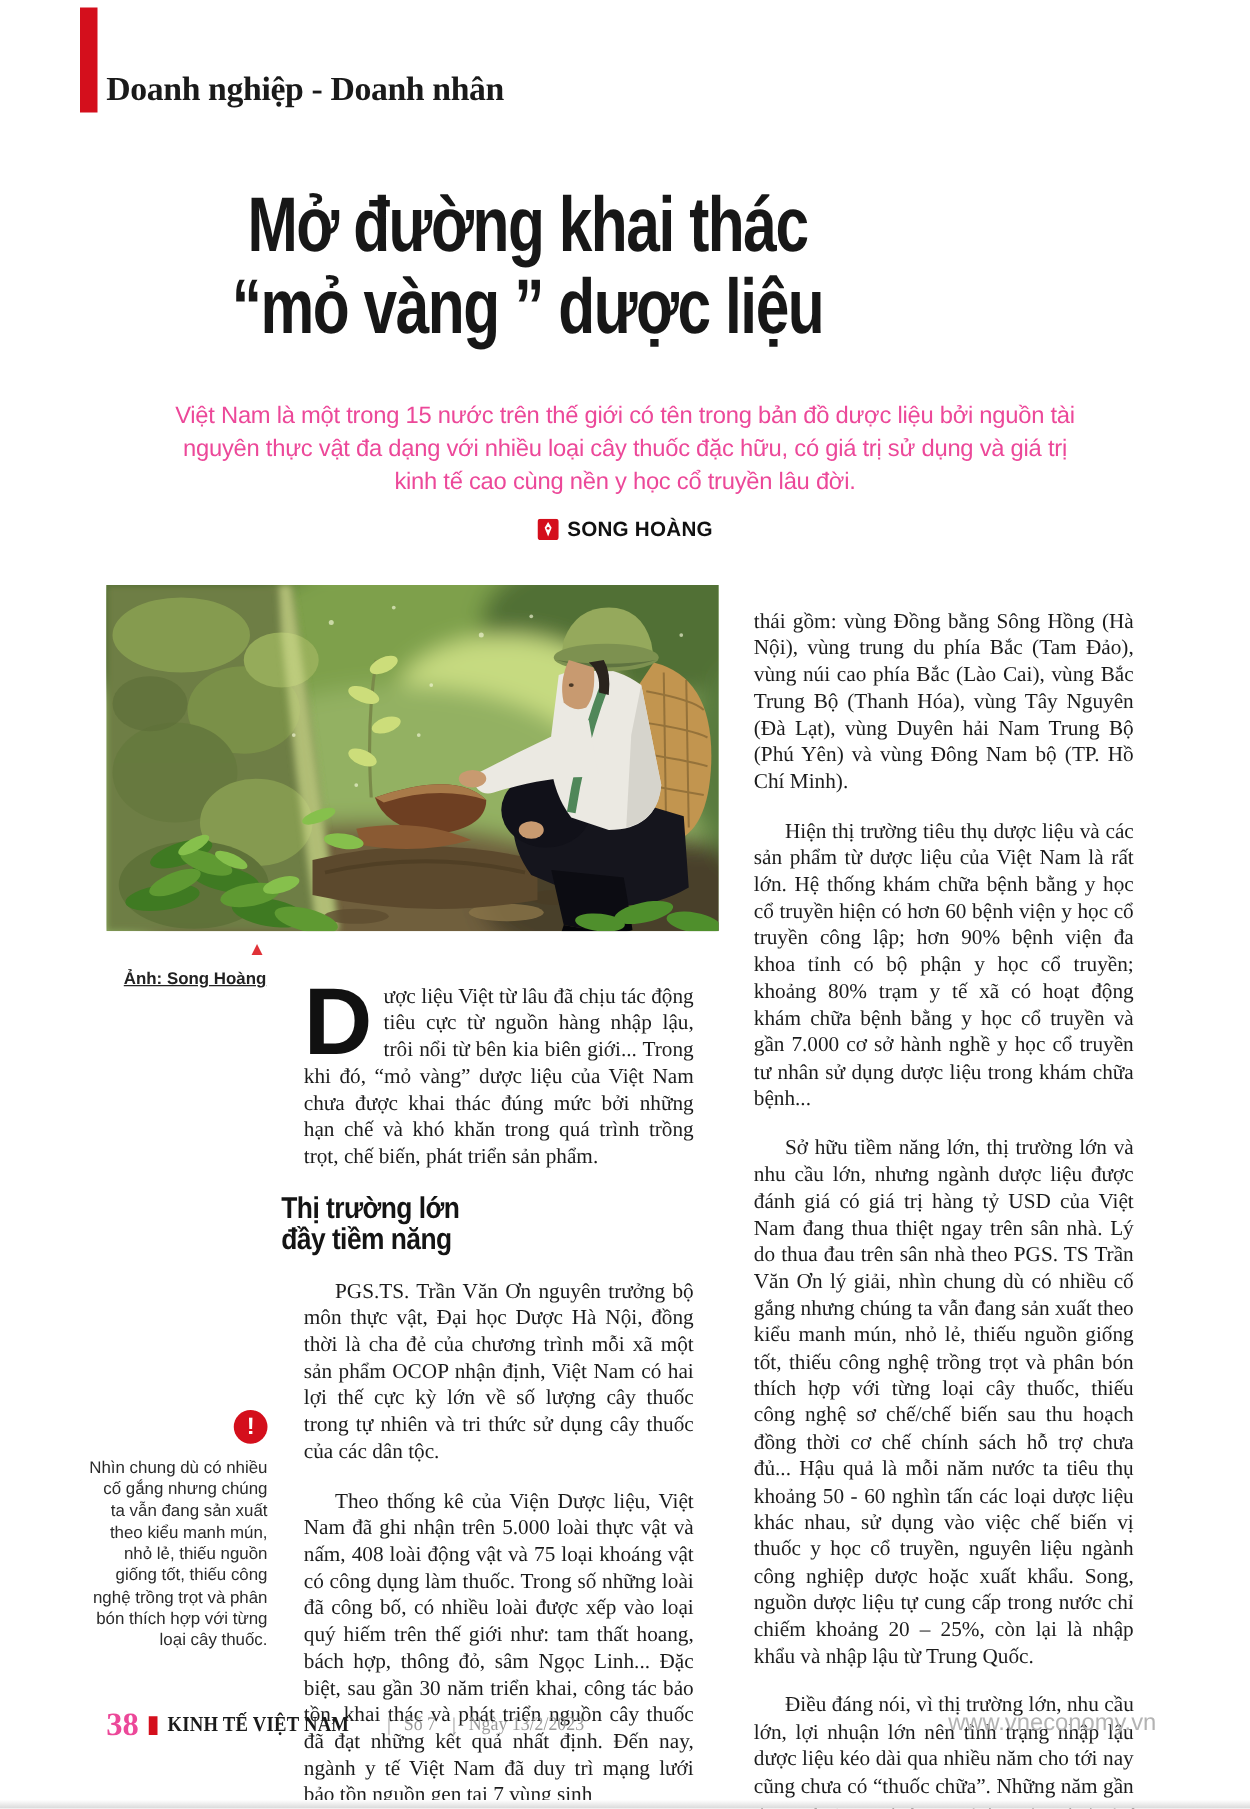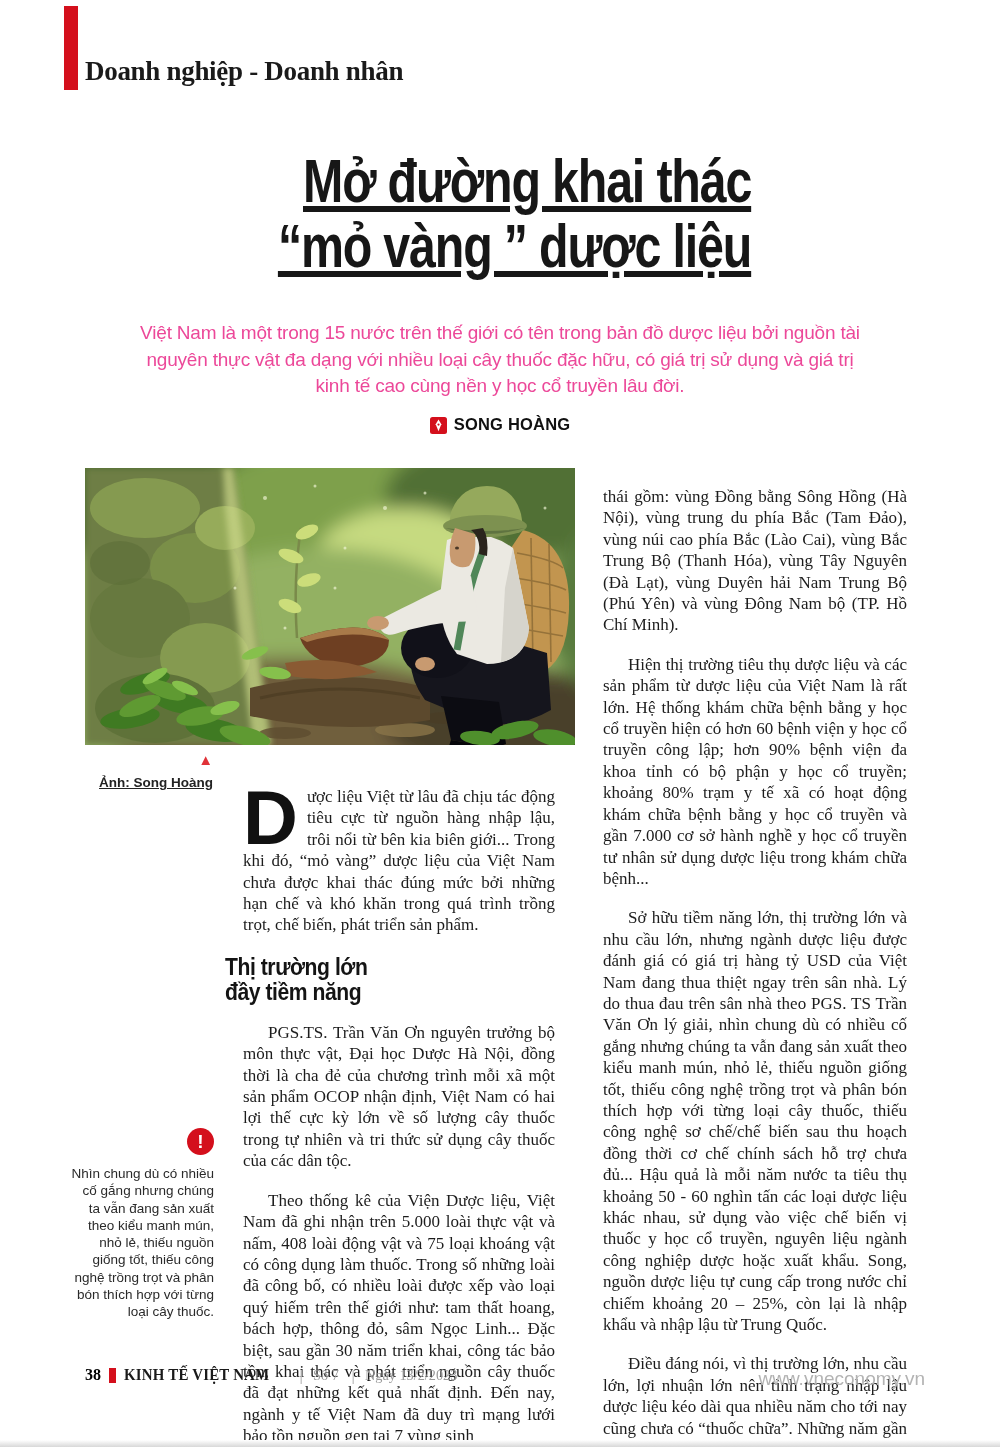--- a/index.html
+++ b/index.html
@@ -5,32 +5,32 @@
   html,body{margin:0;padding:0;background:#ffffff;}
   .page{position:relative;width:1000px;height:1447px;background:#ffffff;overflow:hidden;
         font-family:"Liberation Sans",sans-serif;}
 
   
   .kicker-bar{position:absolute;left:64px;top:6px;width:14px;height:84px;background:#d40f1c;}
   .kicker{position:absolute;left:85px;top:56px;font-family:"Liberation Serif",serif;
           font-weight:bold;font-size:27px;color:#1a1a1a;letter-spacing:-0.3px;}
 
   
-  .headline{position:absolute;left:0;top:148px;width:844px;text-align:right;color:#171717;text-decoration:underline;}
+  .headline{position:absolute;left:0;top:148px;width:844px;text-align:center;color:#171717;}
   .headline .line{display:block;font-weight:bold;font-size:62px;line-height:65px;
                   letter-spacing:-1.5px;transform:scaleX(0.78);transform-origin:50% 50%;
                   white-space:nowrap;}
 
   
   .lede{position:absolute;left:135px;top:320px;width:730px;text-align:center;
         font-size:19px;line-height:26.5px;color:#ec4899;letter-spacing:-0.2px;}
 
   
   .byline{position:absolute;left:0;top:415px;width:1000px;display:flex;
-          align-items:flex-end;justify-content:center;gap:7px;}
+          align-items:flex-start;justify-content:center;gap:7px;}
   .byline .name{font-weight:bold;font-size:16.5px;color:#111;letter-spacing:0.2px;}
   .nib-icon{display:block;}
 
   
   .photo{position:absolute;left:85px;top:468px;width:490px;height:277px;overflow:hidden;}
   .photo svg{display:block;}
 
   
   .caption{position:absolute;left:82px;top:752px;width:131px;text-align:right;
            font-size:13.5px;line-height:17px;color:#3a3a3a;}
@@ -51,21 +51,21 @@
 
   
   .quote{position:absolute;left:68px;top:1128px;width:146px;text-align:right;}
   .alert-icon{display:inline-flex;align-items:center;justify-content:center;
               width:27px;height:27px;border-radius:50%;background:#d40f1c;color:#fff;
               font-weight:bold;font-size:19px;line-height:27px;}
   .quote .qtext{margin-top:10px;font-size:13.5px;line-height:17.3px;color:#2a2a2a;}
 
   
   .footer-left{position:absolute;left:85px;top:1365px;display:flex;align-items:center;gap:8px;}
-  .pageno{font-family:"Liberation Serif",serif;font-weight:bold;font-size:16px;color:#000000;}
+  .pageno{font-family:"Liberation Serif",serif;font-weight:bold;font-size:26px;color:#ec4899;}
   .foot-mark{width:7px;height:15px;background:#d40f1c;}
   .pub{font-family:"Liberation Serif",serif;font-weight:bold;font-size:17px;color:#1a1a1a;
        transform:scaleX(0.88);transform-origin:0 50%;letter-spacing:0.2px;white-space:nowrap;}
   .foot-sep{color:#c0c0c0;font-size:15px;margin:0 2px;}
   .foot-gray{font-family:"Liberation Serif",serif;font-size:15.5px;color:#9a9a9a;
              transform:scaleX(0.92);transform-origin:0 50%;white-space:nowrap;}
   .site{position:absolute;right:75px;top:1368px;font-size:19px;color:#b3b3b3;}
   .page-edge{position:absolute;left:0;bottom:0;width:100%;height:7px;
              background:linear-gradient(#ffffff,#d8d8d8);}
 </style>

